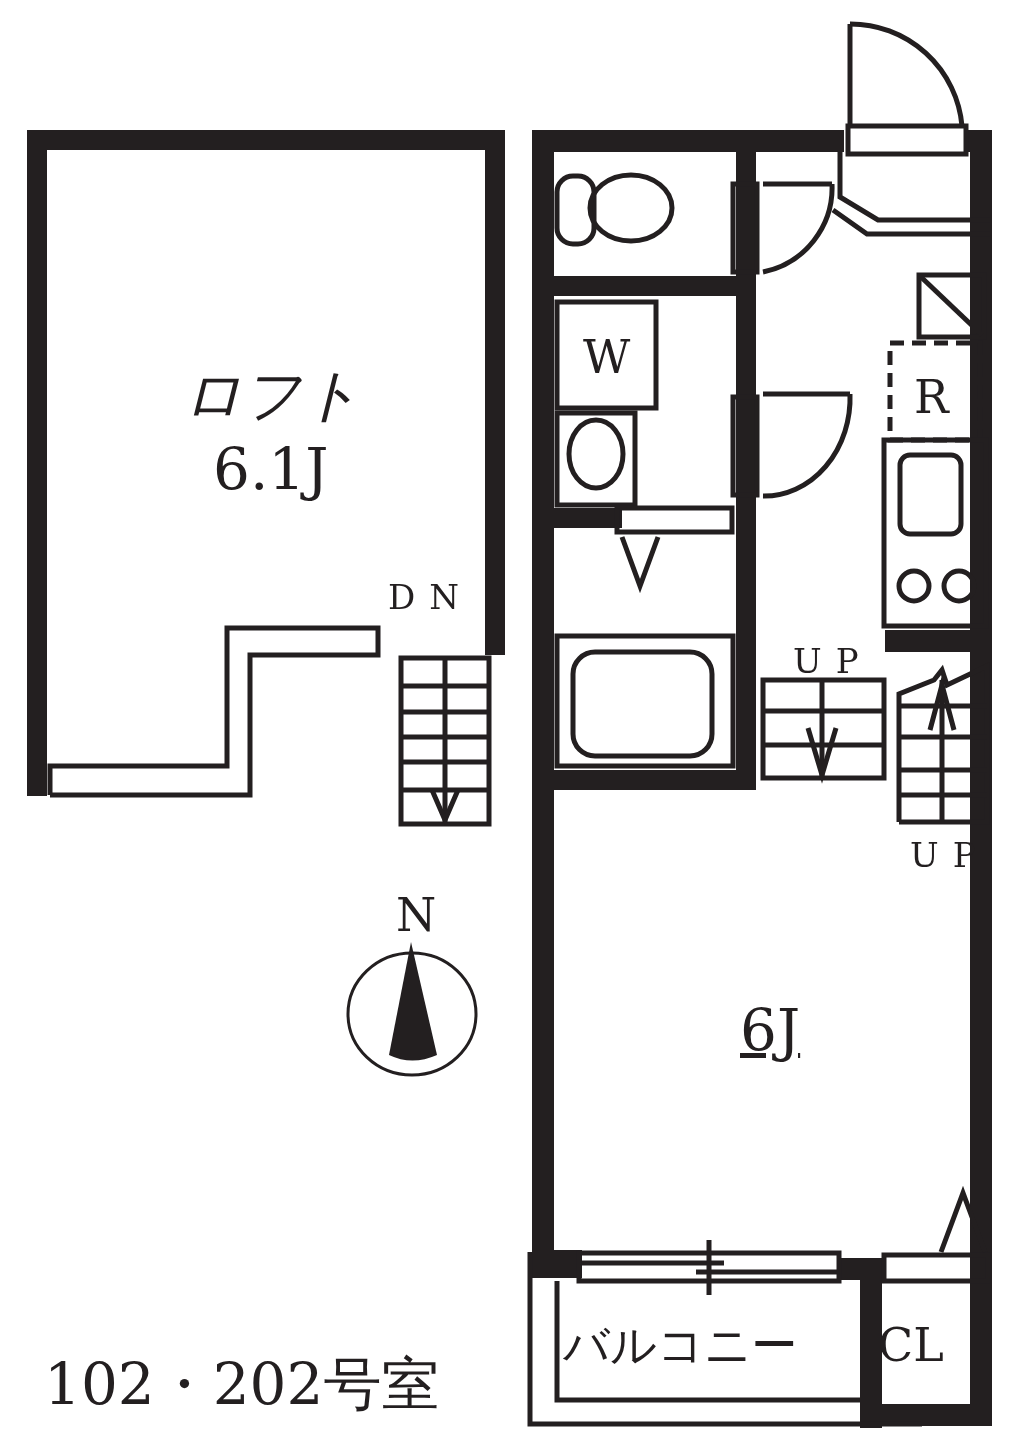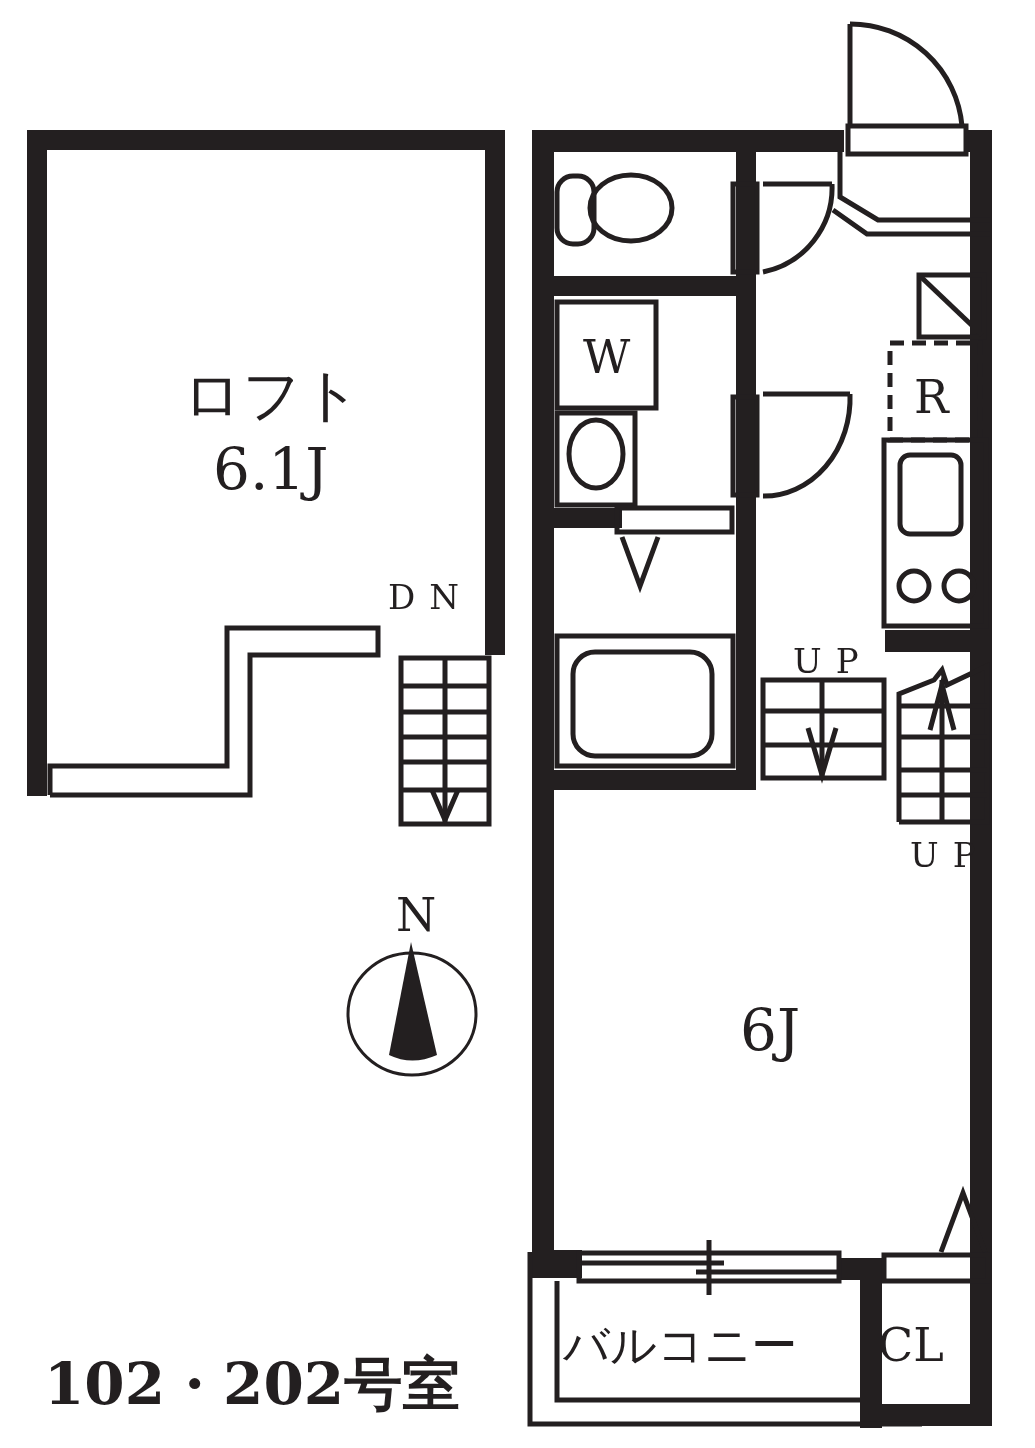--- a/index.html
+++ b/index.html
@@ -114,24 +114,24 @@
     <rect x="884" y="1255" width="104" height="26"></rect>
     <polyline points="941,1252 963,1193 985,1252"></polyline>
   </g>
 
   <g>
     <ellipse cx="412" cy="1014" rx="64" ry="61" fill="none" stroke="#231f20" stroke-width="3"></ellipse>
     <path d="M411,942 L437,1055 Q412,1066 389,1055 Z" fill="#231f20"></path>
   </g>
 </svg>
 
-<div class="lbl big" style="left:183px;top:366px;">ロフト</div>
+<div class="lbl big" style="left:183px;top:366px;font-style:italic;">ロフト</div>
 <div class="lbl big" style="left:213px;top:440px;">6.1J</div>
 <div class="lbl sm" style="left:388px;top:580px;">DN</div>
 <div class="lbl mid" style="left:583px;top:334px;">W</div>
 <div class="lbl mid" style="left:914px;top:374px;">R</div>
 <div class="lbl sm" style="left:793px;top:644px;">UP</div>
 <div class="lbl sm" style="left:910px;top:838px;">UP</div>
-<div class="lbl big" style="left:740px;top:1001px;">6J</div>
+<div class="lbl big" style="left:740px;top:1001px;text-decoration:underline;">6J</div>
 <div class="lbl mid" style="left:563px;top:1322px;">バルコニー</div>
 <div class="lbl mid" style="left:878px;top:1322px;">CL</div>
 <div class="lbl mid" style="left:396px;top:892px;">N</div>
-<div class="lbl big" style="left:44px;top:1355px;font-weight:bold;">102・202号室</div>
+<div class="lbl big" style="left:44px;top:1355px;">102・202号室</div>
 
 </body></html>

